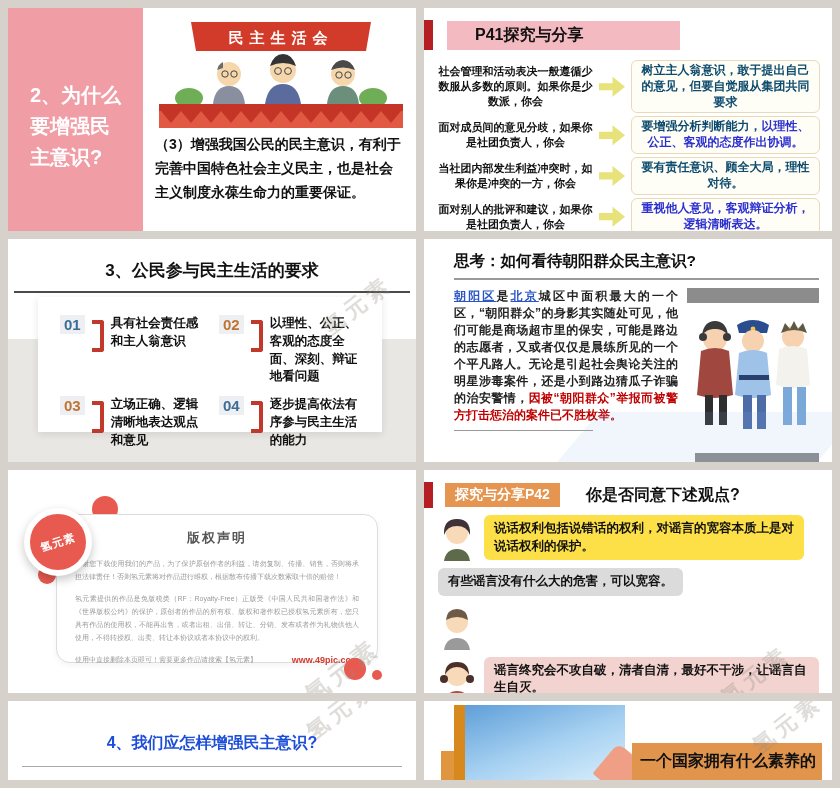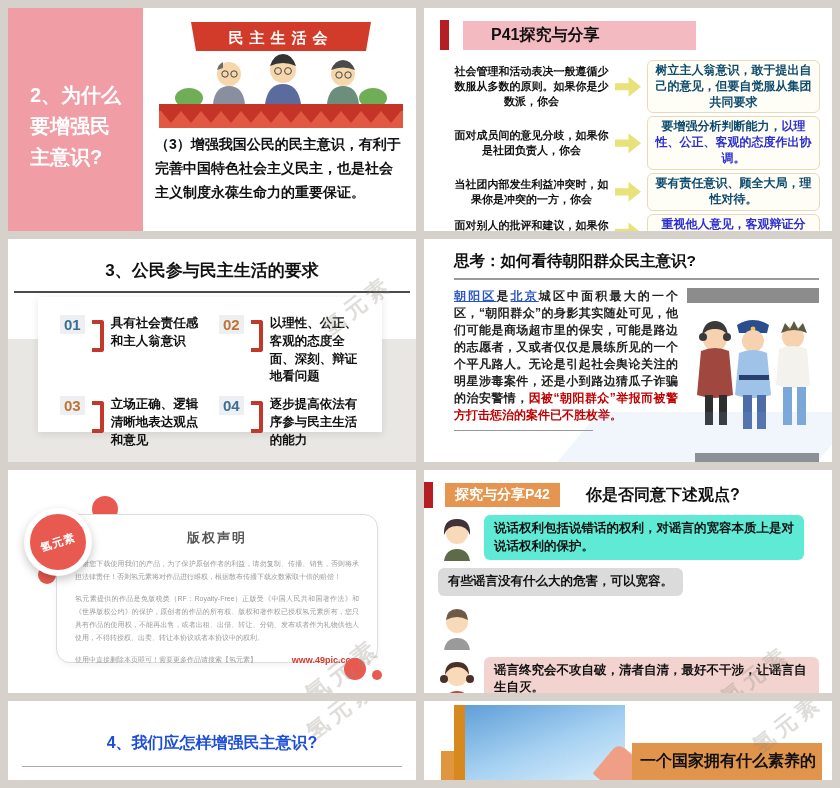--- a/index.html
+++ b/index.html
@@ -11,21 +11,21 @@
 
   
   .s1{display:flex;}
   .s1-side{width:135px;flex:none;background:#f09da6;color:#fff;font-weight:bold;
            font-size:20px;line-height:1.55;box-sizing:border-box;padding:72px 14px 0 22px;}
   .s1-main{flex:1;padding:8px 10px 0 12px;}
   .s1-cartoon{display:block;margin:2px auto 0;}
   .s1-caption{font-weight:bold;font-size:14px;line-height:1.72;color:#111;margin-top:4px;}
 
   
-  .s2{padding:12px 12px 8px 30px;box-sizing:border-box;}
+  .s2{padding:12px 12px 8px 14px;box-sizing:border-box;}
   .p41-header{display:flex;align-items:center;margin-bottom:10px;}
   .accent-bar{width:9px;height:30px;background:#b51f24;margin-left:-14px;margin-right:14px;flex:none;}
   .p41-band{background:#f4bac1;width:205px;padding:4px 0 4px 28px;font-weight:bold;font-size:16px;color:#111;}
   .qa-rows{display:flex;flex-direction:column;gap:3px;text-align:center;}
   .qa-row{display:flex;align-items:center;gap:6px;}
   .q-text{width:155px;flex:none;font-weight:bold;font-size:11px;line-height:1.35;color:#111;}
   .arrow-right{width:26px;height:20px;flex:none;background:#e8e27a;
      clip-path:polygon(0 32%,52% 32%,52% 0,100% 50%,52% 100%,52% 68%,0 68%);}
   .ans-box{flex:1;border:1px solid #ead9b8;background:#fffef6;border-radius:6px;
            padding:2px 6px;font-weight:bold;font-size:12px;line-height:1.32;}
@@ -77,21 +77,21 @@
                display:flex;align-items:center;justify-content:center;z-index:4;}
   .logo-text{color:#fff;font-size:11px;font-weight:bold;transform:rotate(-18deg);letter-spacing:1px;}
 
   
   .s6{padding:12px 13px 0 14px;box-sizing:border-box;}
   .s6-header{display:flex;align-items:center;margin-bottom:4px;}
   .badge{background:#e5954f;color:#fff;font-weight:bold;font-size:14px;padding:3px 10px;}
   .s6-title{font-weight:bold;font-size:16px;color:#111;margin-left:26px;}
   .brow{display:flex;align-items:flex-start;margin-top:7px;gap:8px;}
   .bubble{border-radius:6px;padding:5px 10px;font-weight:bold;font-size:12.5px;line-height:1.4;color:#111;}
-  .bub-yellow{background:#5eead4;}
+  .bub-yellow{background:#fde047;}
   .bub-gray{background:#dbdbdb;}
   .bub-pink{background:#f3d3cf;}
   .bub-salmon{background:#eb9f7c;}
   .avatar{flex:none;}
 
   
   .s7-title{text-align:center;font-weight:bold;font-size:16px;color:#1d4ed8;padding-top:32px;}
   .s7-line{border-bottom:1.5px solid #aaa;margin:12px 14px 0;}
 
   

